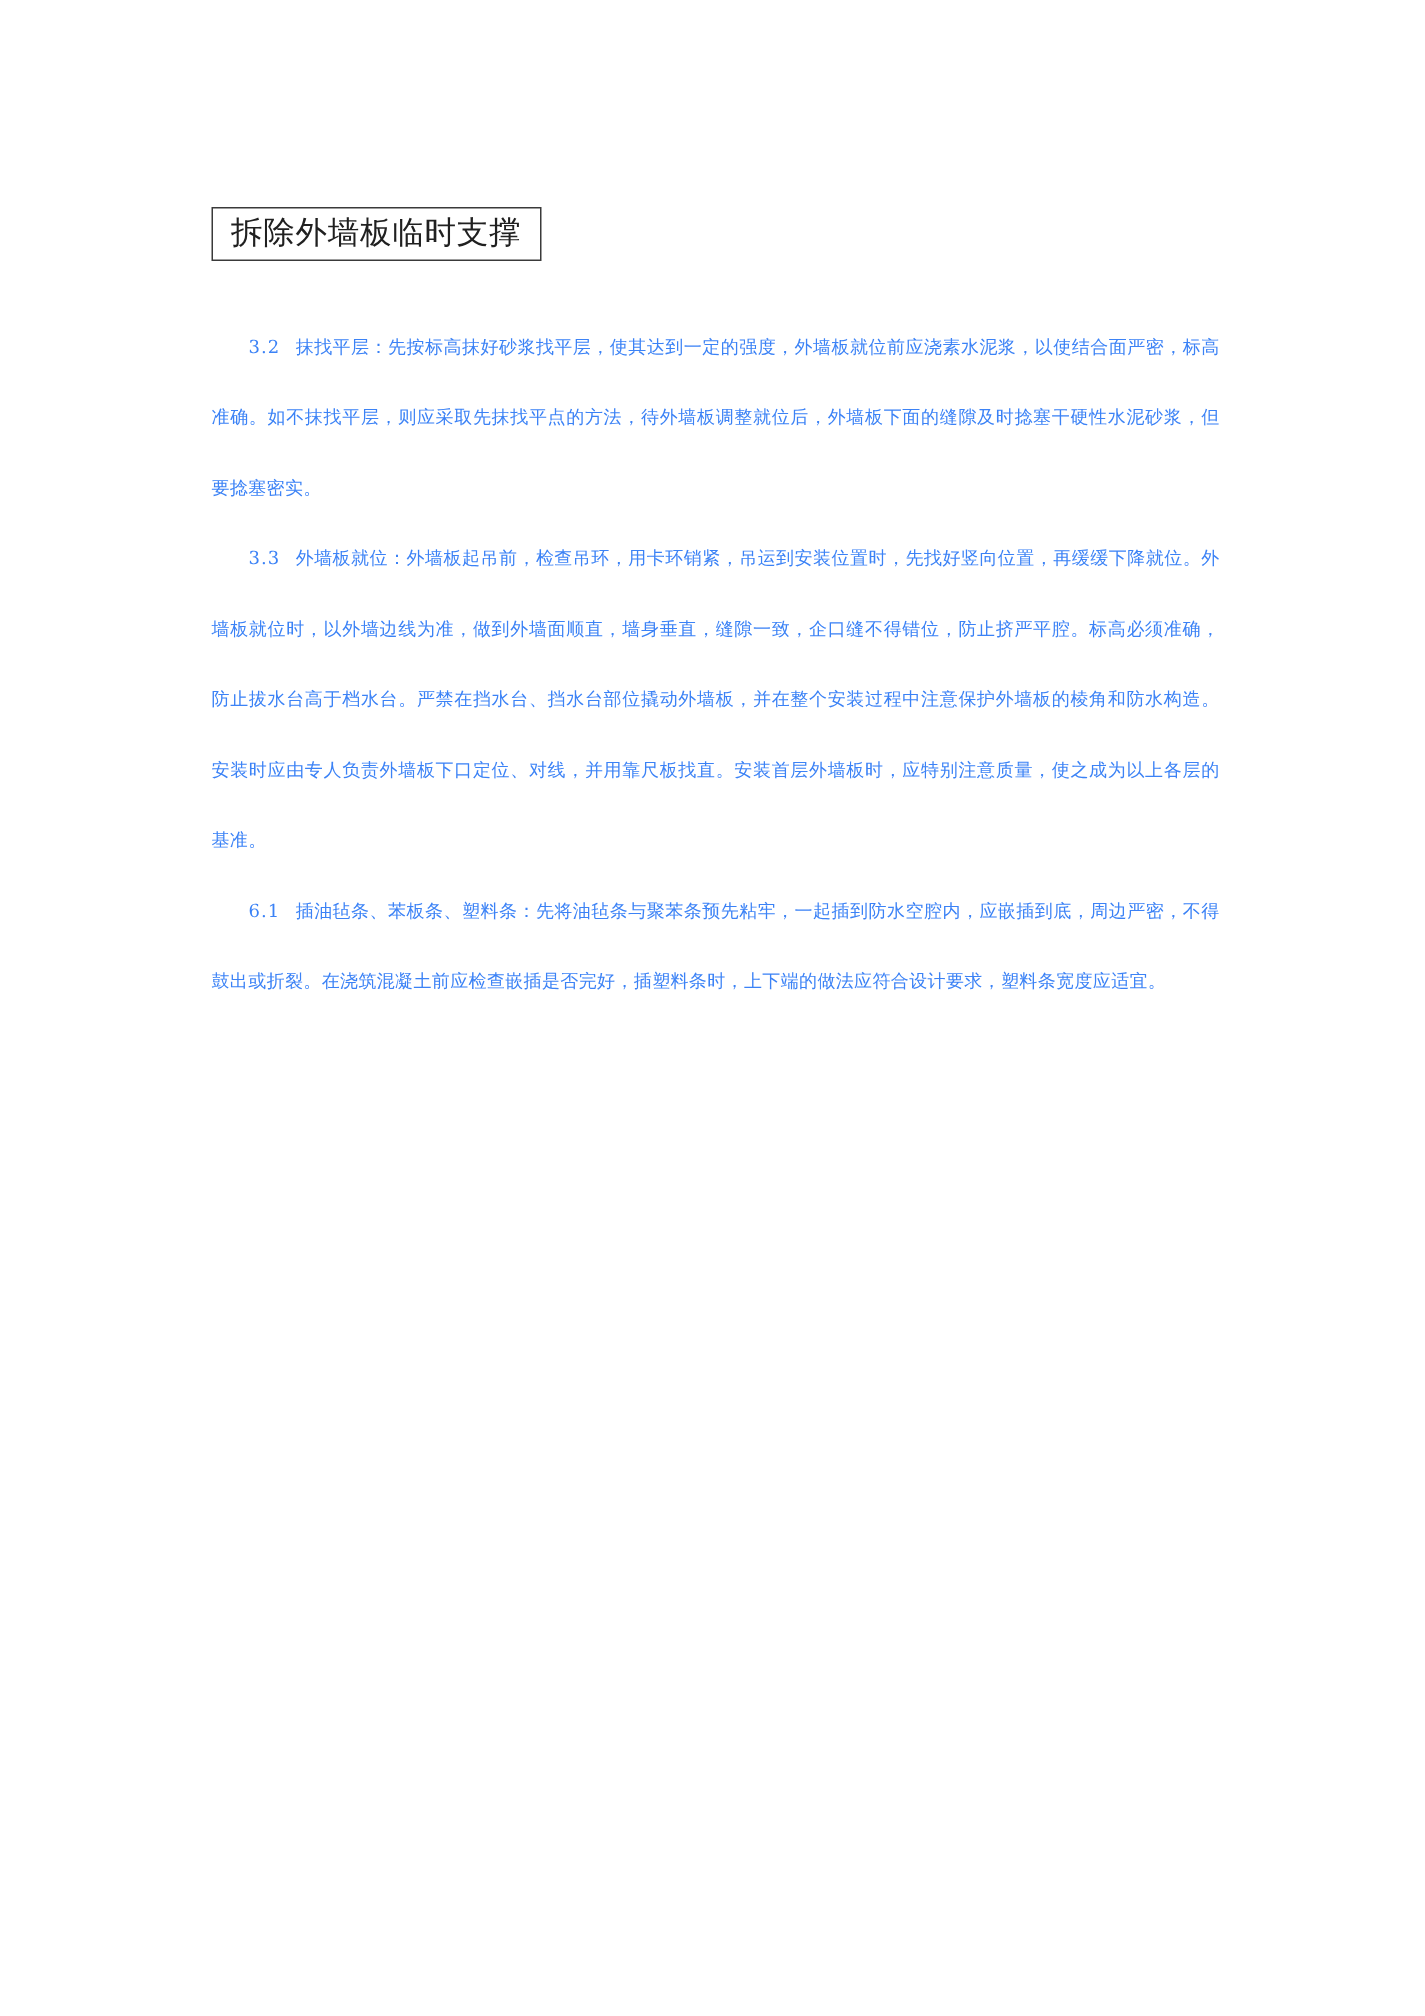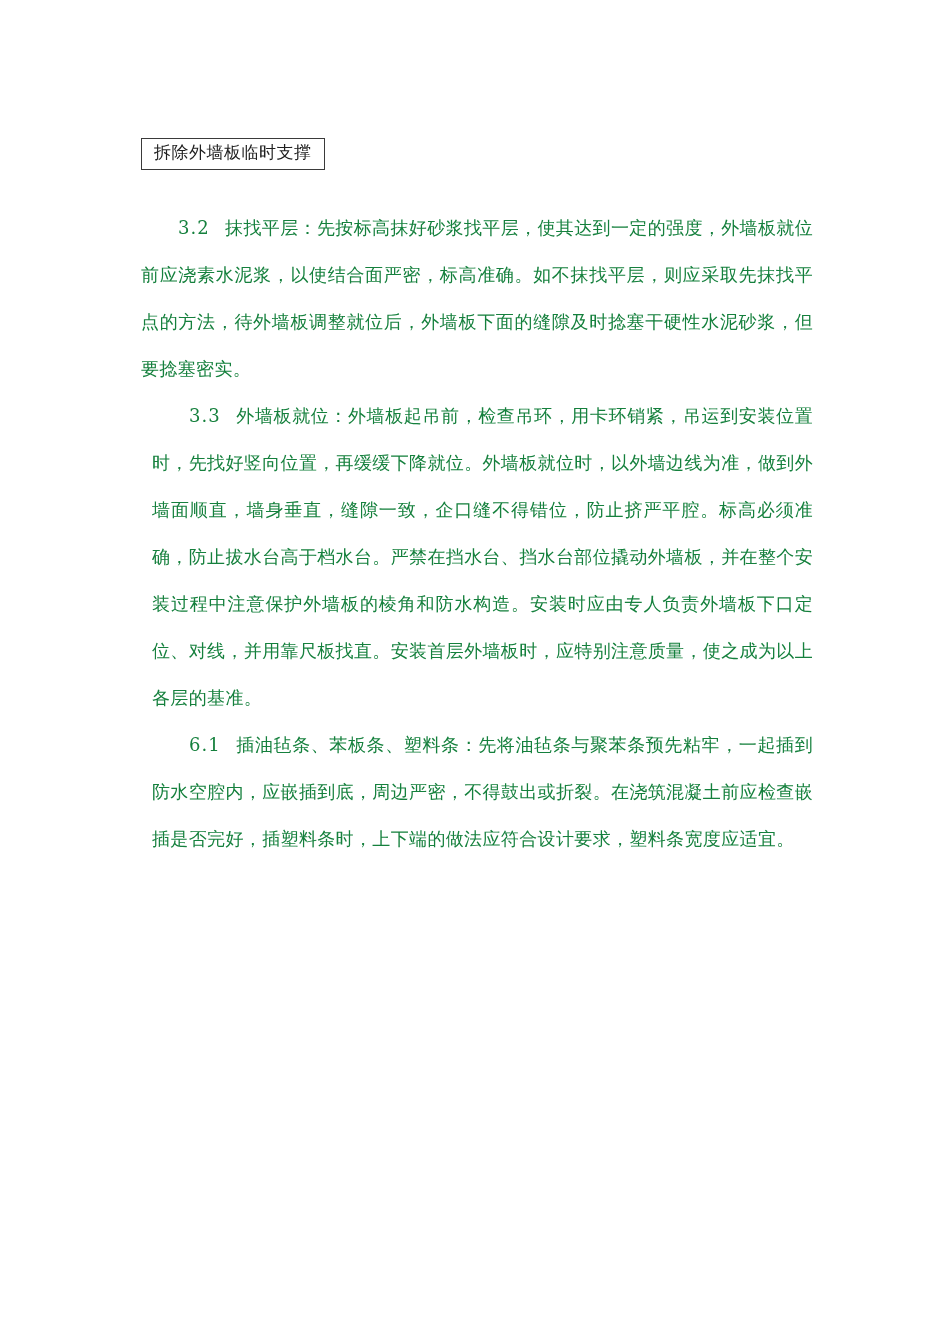--- a/index.html
+++ b/index.html
@@ -30,44 +30,43 @@
     left: 141px;
     top: 138px;
     width: 672px;
   }
 
   
   .boxed-label {
     display: inline-block;
     border: 1.4px solid #3a3a3a;
     padding: 4px 12px 6px 12px;
-    font-size: 17px;
+    font-size: 21px;
     line-height: 1.15;
     letter-spacing: 0.5px;
     color: #202020;
     background: #ffffff;
     margin-bottom: 34px;
     white-space: nowrap;
   }
 
   
   .para {
-    font-size: 18px;
+    font-size: 12px;
     line-height: 47px;
     text-align: justify;
     text-justify: inter-ideograph;
     margin: 0 0 0 0;
-    color: #15803d;
+    color: #3b82f6;
     text-indent: 2.05em;
     letter-spacing: 0.02em;
   }
 
   .para + .para {
     margin-top: 0px;
-    margin-left: 11px;
   }
 
   .para .num {
     letter-spacing: 0.06em;
   }
 
   .para .gap {
     display: inline-block;
     width: 0.85em;
   }

